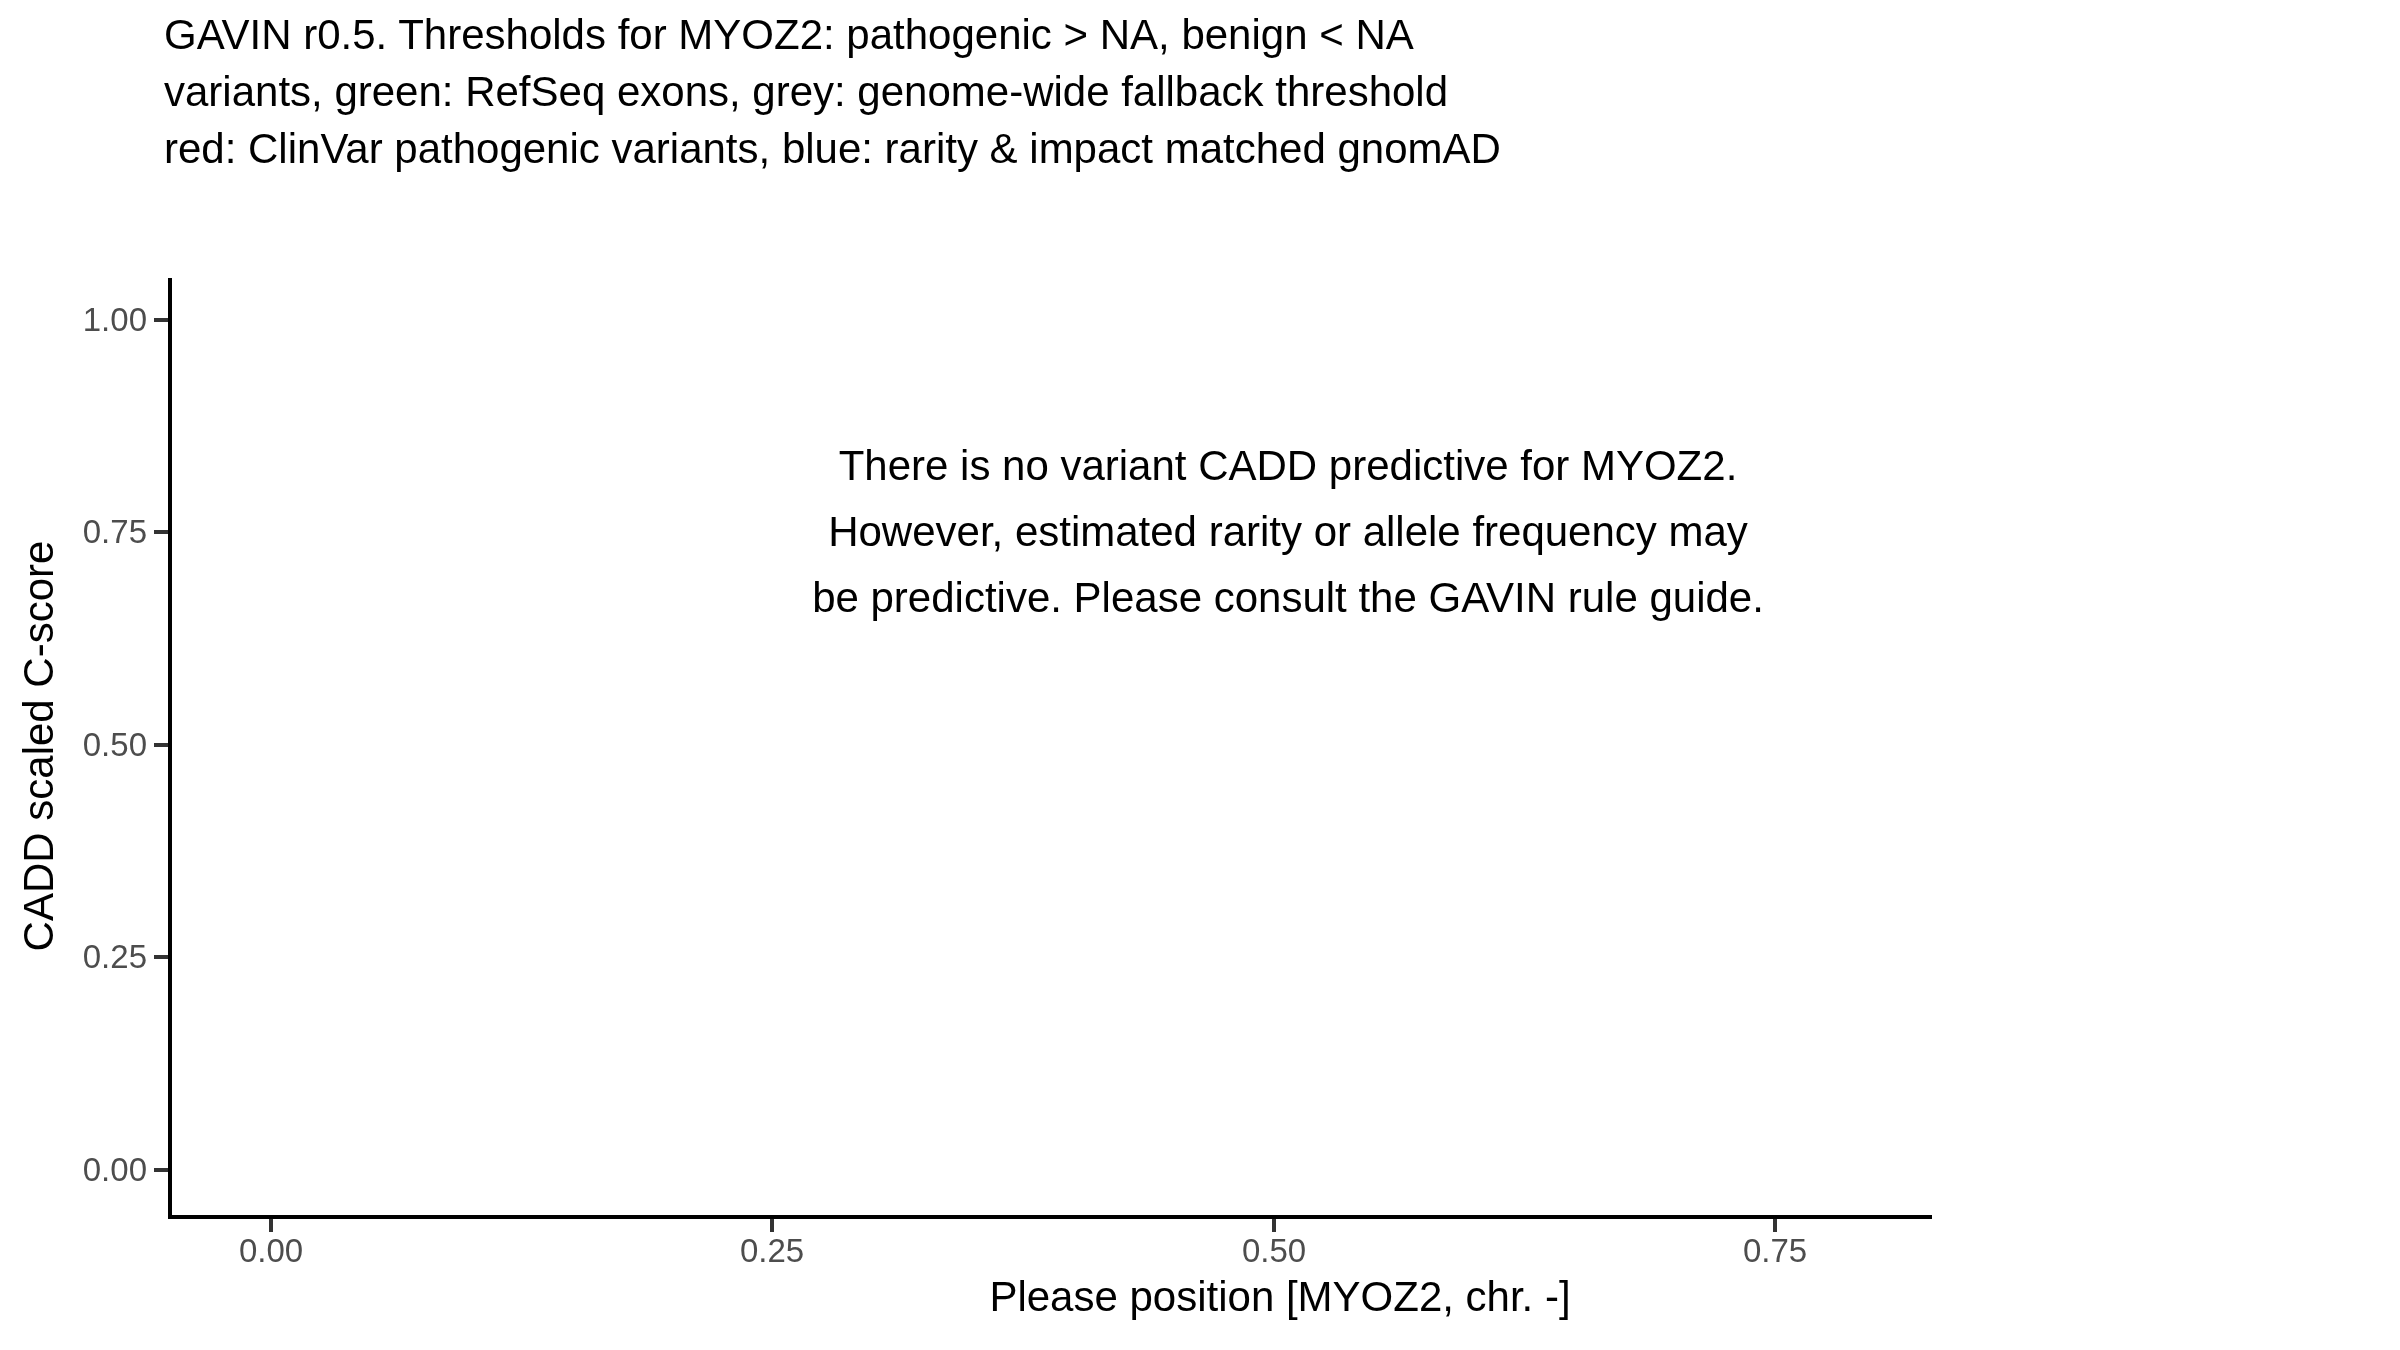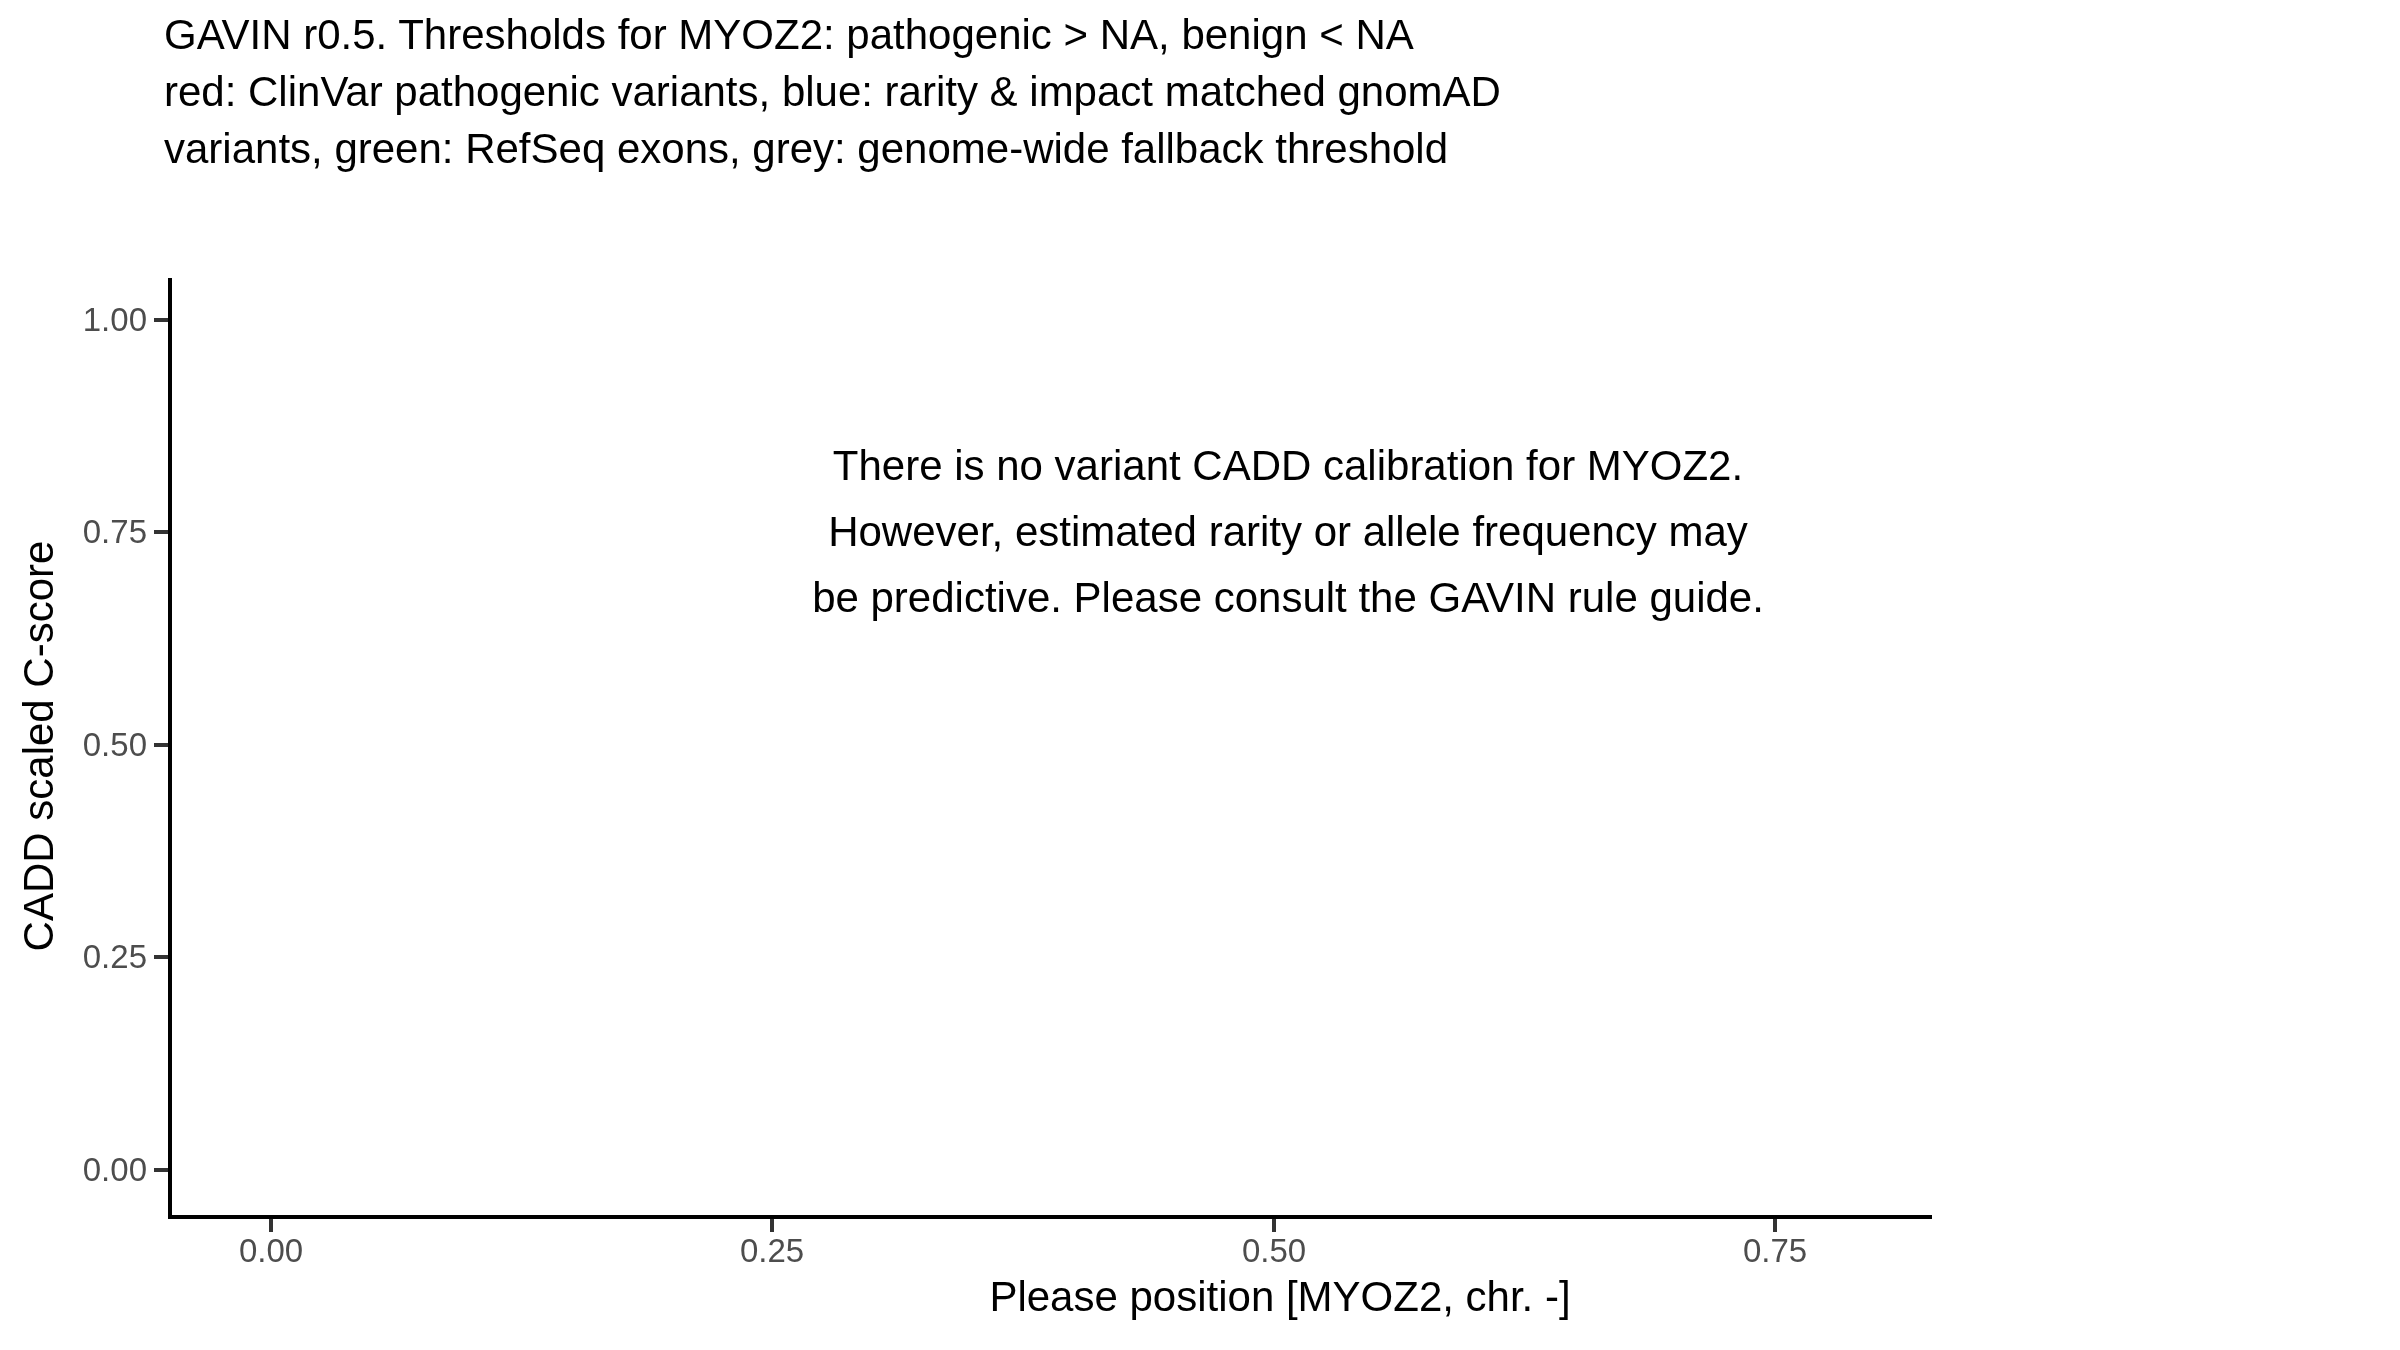--- a/index.html
+++ b/index.html
@@ -101,28 +101,28 @@
     white-space: nowrap;
   }
 </style>
 </head>
 <body>
 
 <div class="figure">
 
   <div class="plot-title">
     <div>GAVIN r0.5. Thresholds for MYOZ2: pathogenic &gt; NA, benign &lt; NA</div>
+    <div>variants, green: RefSeq exons, grey: genome-wide fallback threshold</div>
     <div>red: ClinVar pathogenic variants, blue: rarity &amp; impact matched gnomAD</div>
-    <div>variants, green: RefSeq exons, grey: genome-wide fallback threshold</div>
   </div>
 
   <div class="panel"></div>
 
   <div class="annotation">
-    <div>There is no variant CADD calibration for MYOZ2.</div>
+    <div>There is no variant CADD predictive for MYOZ2.</div>
     <div>However, estimated rarity or allele frequency may</div>
     <div>be predictive. Please consult the GAVIN rule guide.</div>
   </div>
 
   <div class="y-tick-mark" style="top: 318px;"></div>
   <div class="y-tick-mark" style="top: 530px;"></div>
   <div class="y-tick-mark" style="top: 743px;"></div>
   <div class="y-tick-mark" style="top: 955px;"></div>
   <div class="y-tick-mark" style="top: 1168px;"></div>
 

